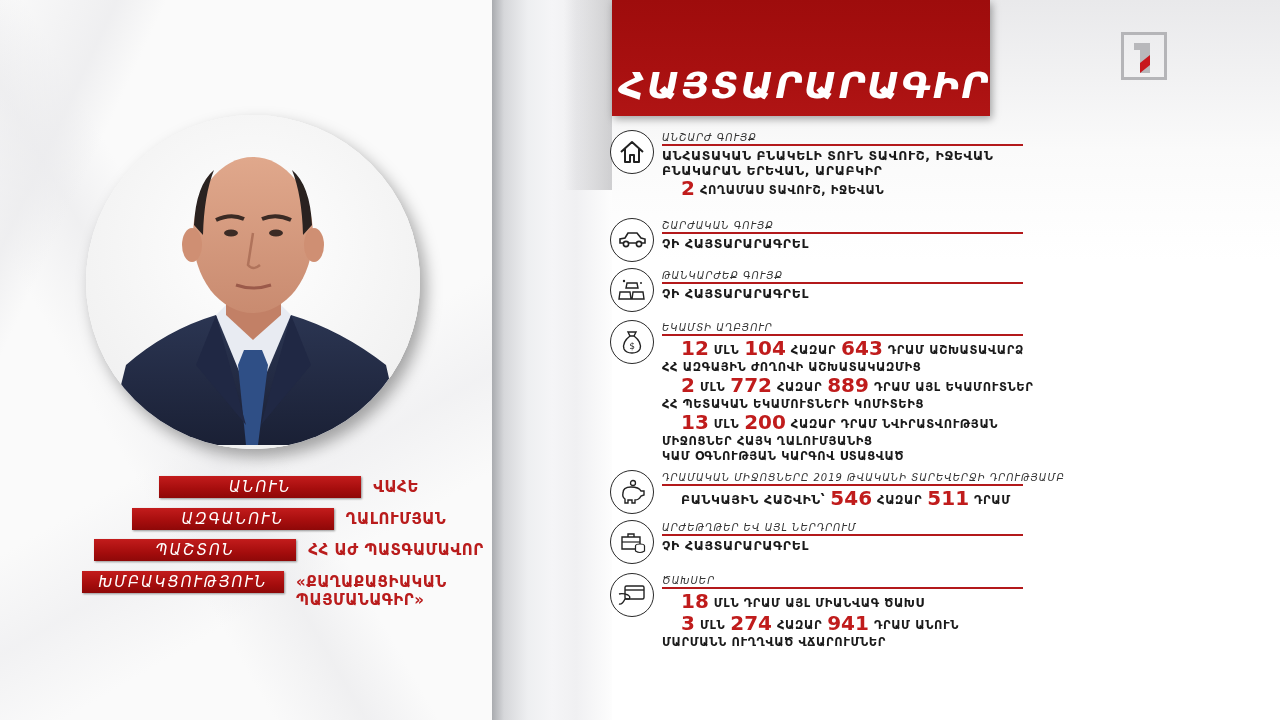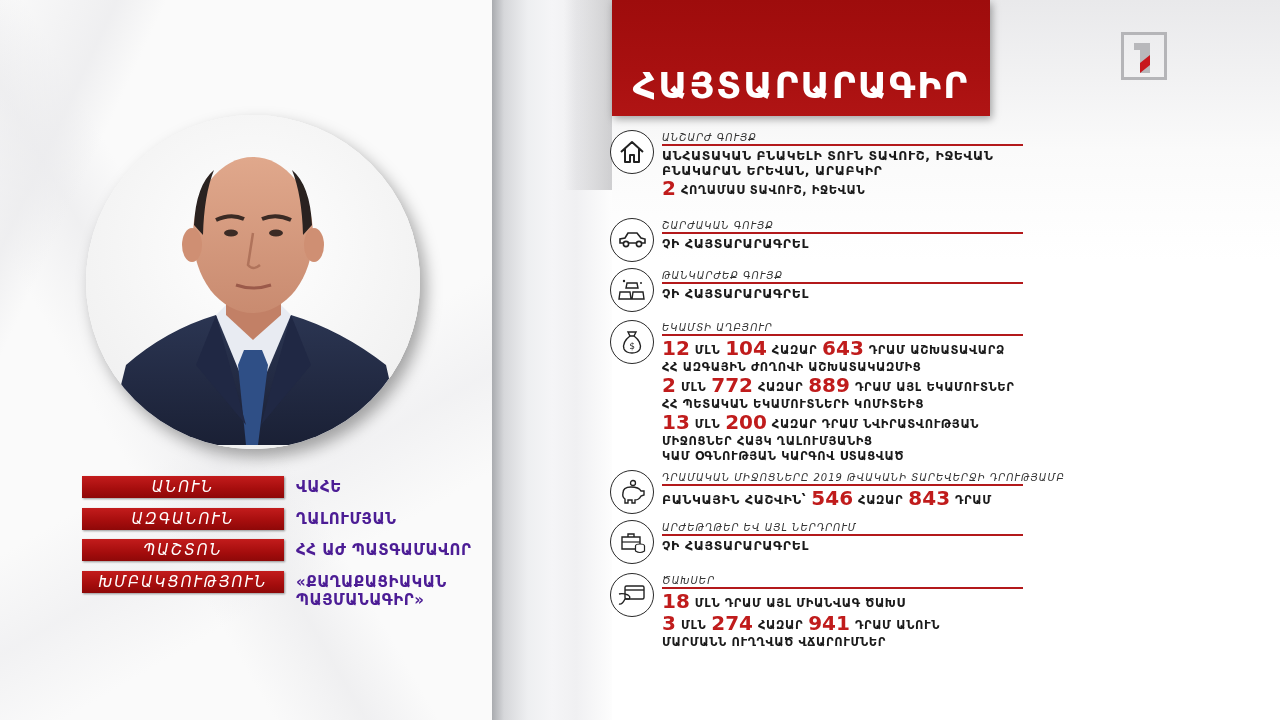--- a/index.html
+++ b/index.html
@@ -37,58 +37,59 @@
     position: absolute; left: 86px; top: 115px; width: 334px; height: 334px;
     border-radius: 50%;
     background: #ffffff;
     box-shadow: 6px 8px 16px rgba(0,0,0,0.35), inset 0 0 0 2px #f4f4f4;
     overflow: hidden;
   }
   .photo-ring svg { width: 100%; height: 100%; display: block; }
 
   
   .info-rows { position: absolute; left: 82px; top: 476px; }
-  .info-row { display: flex; align-items: flex-start; height: 31.5px; }
+  .info-row { display: flex; align-items: flex-start; height: 31.5px; justify-content: center; }
   .info-label {
     width: 202px; height: 22px;
     background: linear-gradient(180deg, #c31c1c 0%, #a50d0d 60%, #8e0808 100%);
     color: #ffffff;
     font-family: "DejaVu Sans", sans-serif;
     font-style: italic;
     font-size: 15px;
     letter-spacing: 2px;
     text-align: center;
     line-height: 22px;
     box-shadow: 1px 1px 2px rgba(0,0,0,0.4);
   }
   .info-value {
     margin-left: 12px;
     font-weight: bold;
     font-size: 15px;
-    color: #4c1d95;
+    color: #b91c1c;
     line-height: 18px;
     letter-spacing: 0.5px;
     padding-top: 2px;
     max-width: 200px;
   }
 
   
   .header {
     position: absolute; left: 612px; top: 0; width: 378px; height: 116px;
     background: linear-gradient(180deg, #9e0c0c 0%, #a81010 60%, #b01414 100%);
     box-shadow: 2px 3px 8px rgba(0,0,0,0.35);
   }
   .header-title {
     position: absolute; left: 0; right: 0; bottom: 10px;
-    text-align: center;
+    text-align: right;
     color: #ffffff;
     font-weight: bold;
     font-size: 36px;
     letter-spacing: 2px;
     font-family: "DejaVu Sans", sans-serif;
+    font-style: italic;
   }
 
   
   .logo {
     position: absolute; left: 1121px; top: 32px; width: 46px; height: 48px;
     border: 3px solid #b5b5b8;
     border-bottom-color: #b5b5b8;
   }
   .logo svg { position: absolute; left: 8px; top: 6px; }
 
@@ -116,21 +117,21 @@
     position: absolute; left: 52px; top: 18px; width: 420px;
   }
   .line {
     font-weight: bold;
     font-size: 12.5px;
     color: #1a1a1a;
     line-height: 15px;
     letter-spacing: 0.6px;
     white-space: nowrap;
   }
-  .line.big { line-height: 20px; }
+  .line.big { line-height: 20px; margin-left: 19px; }
   .num {
     color: #c01c1c;
     font-size: 20px;
     font-weight: bold;
     letter-spacing: 0;
     vertical-align: -1px;
   }
   .sm { font-size: 11.5px; }
 </style>
 </head>
@@ -311,21 +312,21 @@
         <circle cx="15" cy="4" r="2.5" stroke="#222" stroke-width="1.3" fill="none"></circle>
         <path d="M5 14 Q5 8 13 8 Q21 8 23 12 L26 12 L26 16 L23 17 Q21 21 17 21 L17 24 L14 24 L14 21 L10 21 L10 24 L7 24 L7 20 Q4 18 5 14 Z" stroke="#222" stroke-width="1.4" fill="none"></path>
       </svg>
   </div>
   <div class="section-head">ԴՐԱՄԱԿԱՆ ՄԻՋՈՑՆԵՐԸ 2019 ԹՎԱԿԱՆԻ ՏԱՐԵՎԵՐՋԻ ԴՐՈՒԹՅԱՄԲ</div>
   <div class="section-body">
     <div class="line big">
       <span>ԲԱՆԿԱՅԻՆ ՀԱՇՎԻՆ՝</span>
       <span class="num">546</span>
       <span class="sm">ՀԱԶԱՐ</span>
-      <span class="num">843</span>
+      <span class="num">511</span>
       <span class="sm">ԴՐԱՄ</span>
     </div>
   </div>
 </div>
 
 <div class="section" style="top:520px;">
   <div class="section-icon">
     <svg width="28" height="26" viewBox="0 0 28 26">
         <path d="M4 8 L22 8 L22 20 L4 20 Z M10 8 L10 5 L16 5 L16 8" stroke="#222" stroke-width="1.4" fill="none"></path>
         <path d="M4 13 L22 13" stroke="#222" stroke-width="1.2"></path>

